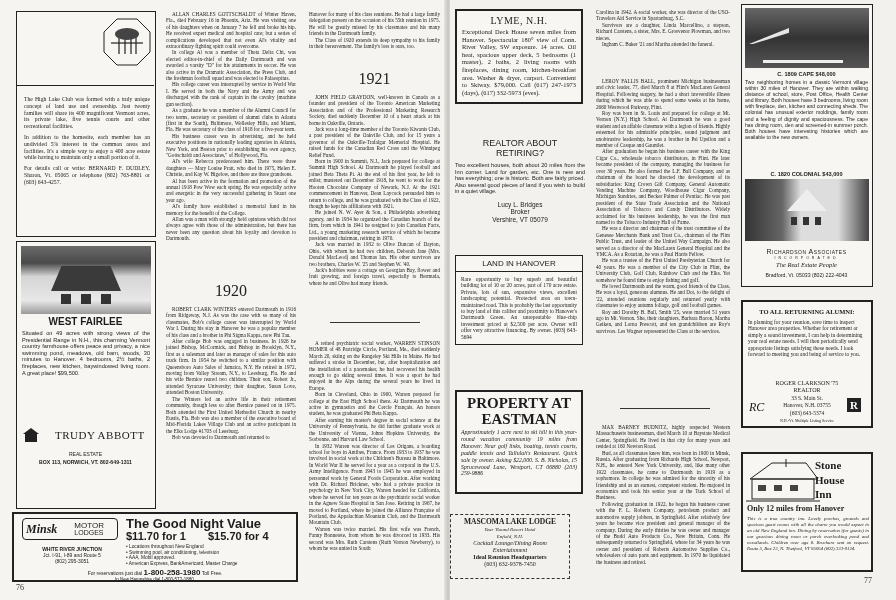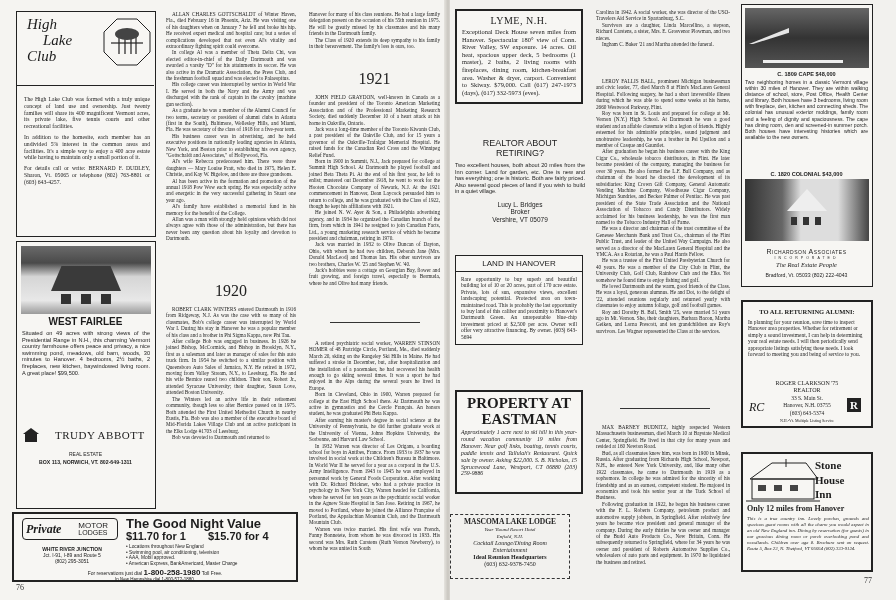--- a/index.html
+++ b/index.html
@@ -17,25 +17,20 @@
 .photo{background:linear-gradient(180deg,#3c3c3c 0%,#555 30%,#8a8a8a 55%,#ddd 70%,#bdbdbd 100%);position:relative;overflow:hidden}
 .pagenum{position:absolute;font-size:8px;color:#333}
 </style>
 </head>
 <body>
 
 <div id="pl" class="page">
 
   <div class="box" style="left:16px;top:11px;width:140px;height:226px;">
     <div style="position:absolute;left:0;top:0;width:137px;height:74px;border-bottom:1px solid #222;">
-      <div style="position:absolute;left:10px;top:4px;font-style:italic;font-size:15px;line-height:16px;">
-        <div>High</div>
-        <div style="padding-left:16px">Lake</div>
-        <div>Club</div>
-      </div>
       <svg style="position:absolute;left:86px;top:6px" width="48" height="48" viewBox="0 0 48 48">
           <polygon points="14,1 34,1 47,14 47,34 34,47 14,47 1,34 1,14" fill="#f7f6f3" stroke="#222" stroke-width="1"></polygon>
           <g stroke="#222" stroke-width="1.2">
             <line x1="16" y1="14" x2="16" y2="36"></line>
             <line x1="22" y1="12" x2="22" y2="36"></line>
             <line x1="28" y1="12" x2="28" y2="36"></line>
             <line x1="33" y1="14" x2="33" y2="36"></line>
             <line x1="8" y1="25" x2="40" y2="25"></line>
           </g>
           <ellipse cx="24" cy="16" rx="12" ry="6" fill="#444"></ellipse>
@@ -63,21 +58,21 @@
           <rect x="2" y="6" width="12" height="8" fill="#222"></rect>
         </svg>
       <span style="font-size:11px;letter-spacing:.5px">TRUDY ABBOTT</span>
     </div>
     <div class="sans" style="position:absolute;left:0;top:209px;width:137px;text-align:center;font-size:5px">REAL ESTATE</div>
     <div class="sans" style="position:absolute;left:0;top:217px;width:137px;text-align:center;font-size:5.2px;font-weight:bold">BOX 113, NORWICH, VT.  802-649-1311</div>
   </div>
 
   <div class="box" style="left:12px;top:512px;width:286px;height:70px;border-width:2px">
     <div style="position:absolute;left:8px;top:4px;width:96px;height:22px;border:1.5px solid #222;border-radius:4px;display:flex;align-items:center;padding-left:3px;">
-      <span style="font-weight:bold;font-style:italic;font-size:12px;">Private</span>
+      <span style="font-weight:bold;font-style:italic;font-size:12px;">Minsk</span>
       <span class="sans" style="font-size:6px;line-height:7px;margin-left:17px">
         <span style="display:block;font-size:8px">MOTOR</span>
         <span style="display:block;font-size:7px">LODGES</span>
       </span>
     </div>
     <div class="sans" style="position:absolute;left:112px;top:2px;font-weight:bold;font-size:13px;">The Good Night Value</div>
     <div class="sans" style="position:absolute;left:112px;top:16px;font-weight:bold;font-size:11px;">$11.70 for 1</div>
     <div class="sans" style="position:absolute;left:194px;top:16px;font-weight:bold;font-size:11px;">$15.70 for 4</div>
     <div class="sans" style="position:absolute;left:10px;top:32px;width:96px;text-align:center;font-size:5px;line-height:6px">
       <div style="font-weight:bold">WHITE RIVER JUNCTION</div>

